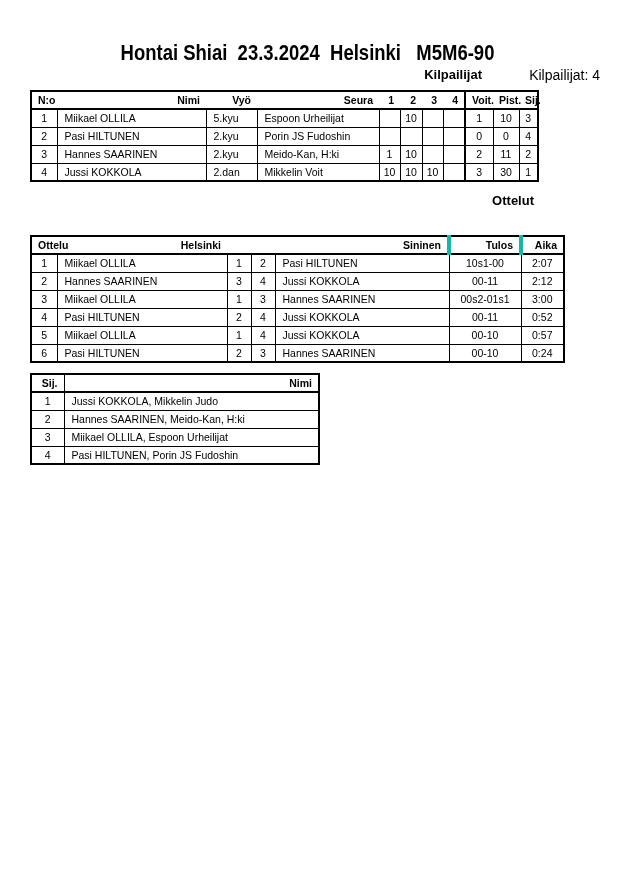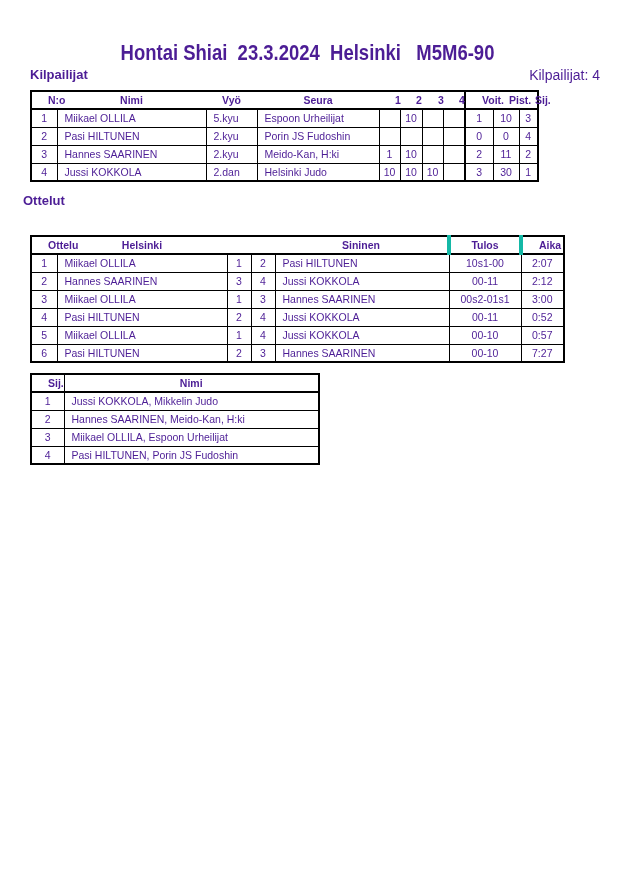--- a/index.html
+++ b/index.html
@@ -1,53 +1,53 @@
 <!DOCTYPE html>
 <html><head>
 <meta charset="utf-8">
 <style>
   html,body { margin:0; padding:0; background:#ffffff; }
   .page {
     position:relative; width:630px; height:891px; background:#ffffff;
-    font-family:"Liberation Sans", sans-serif; color:#4c1d95;
+    font-family:"Liberation Sans", sans-serif; color:#000000;
     overflow:hidden;
   }
   .title {
     position:absolute; top:40px; left:0; width:615px; text-align:center;
     font-size:22px; font-weight:bold; white-space:pre;
     transform:scaleX(0.84); transform-origin:50% 50%;
   }
   .count {
     position:absolute; top:67px; left:470px; width:130px;
     text-align:right; font-size:14px;
   }
   .tbl-label {
-    position:absolute; font-size:13px; font-weight:bold; text-align:left;
+    position:absolute; font-size:13px; font-weight:bold; text-align:right;
     white-space:nowrap;
   }
   #label-competitors { top:67px;  left:30px; width:452px; }
-  #label-matches     { top:193px; left:23px; width:504px; }
+  #label-matches     { top:193px; left:30px; width:504px; }
   #label-results     { top:352px; left:30px; width:282px; }
 
   table {
     position:absolute; border-collapse:collapse; table-layout:fixed;
     background:#fff; font-size:10.5px; border:2px solid #000;
   }
   #competitors { top:90px;  left:30px; width:507px; }
   #matches     { top:215px; left:30px; width:533px;margin-top:20px; }
   #results     { top:373px; left:30px; width:288px; }
 
   tr { height:18px; }
   td {
     border:1px solid #000; padding:0 2px;
     overflow:hidden; white-space:nowrap; text-align:center;
   }
   th {
-    border:0; border-bottom:2px solid #000; padding:0 16px;
-    font-size:10.5px; font-weight:bold; text-align:center;
+    border:0; border-bottom:2px solid #000; padding:0 6px;
+    font-size:10.5px; font-weight:bold; text-align:right;
     white-space:nowrap; overflow:visible;
   }
   
   #competitors td:nth-child(2),
   #competitors td:nth-child(3),
   #competitors td:nth-child(4) { text-align:left; padding-left:7px; }
   #competitors th:nth-child(9),
   #competitors td:nth-child(9) { border-left:2px solid #000; }
   
   #matches td:nth-child(2),
@@ -135,21 +135,21 @@
           <td></td>
           <td></td>
           <td>2</td>
           <td>11</td>
           <td>2</td>
         </tr>
         <tr>
           <td>4</td>
           <td>Jussi KOKKOLA</td>
           <td>2.dan</td>
-          <td>Helsinki Judo</td>
+          <td>Mikkelin Voit</td>
           <td>10</td>
           <td>10</td>
           <td>10</td>
           <td></td>
           <td>3</td>
           <td>30</td>
           <td>1</td>
         </tr>
       </tbody>
   </table>
@@ -223,21 +223,21 @@
           <td>00-10</td>
           <td>0:57</td>
         </tr>
         <tr>
           <td>6</td>
           <td>Pasi HILTUNEN</td>
           <td>2</td>
           <td>3</td>
           <td>Hannes SAARINEN</td>
           <td>00-10</td>
-          <td>7:27</td>
+          <td>0:24</td>
         </tr>
       </tbody>
   </table>
 
 
   <table id="results">
     <colgroup>
       <col style="width:33px">
         <col style="width:255px">
     </colgroup>

